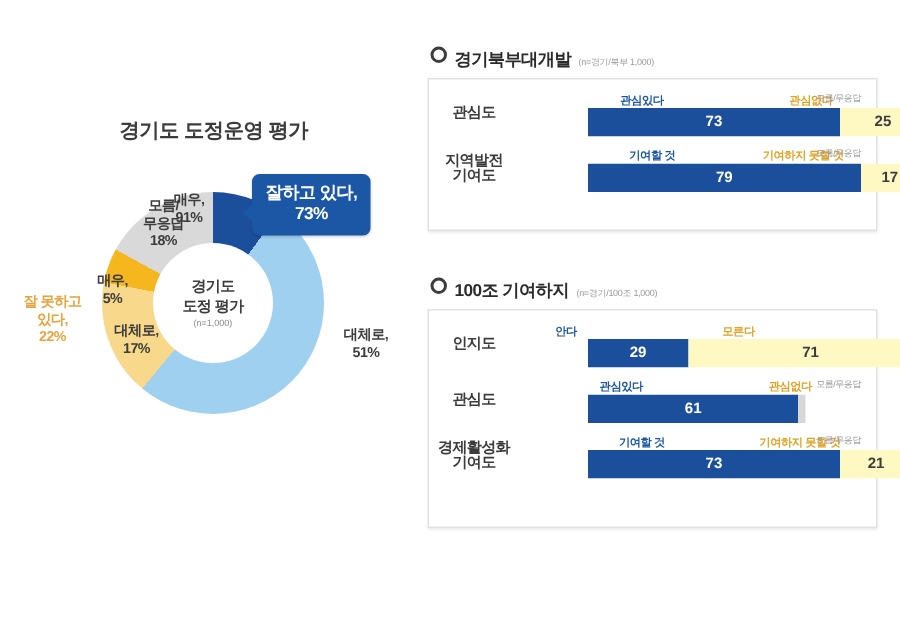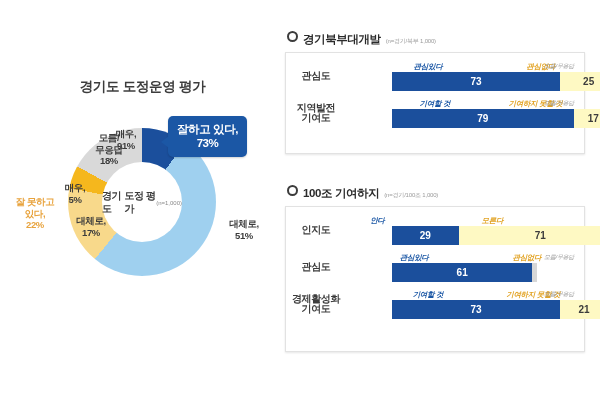--- a/index.html
+++ b/index.html
@@ -59,23 +59,24 @@
     background: #ffffff;
     border-radius: 50%;
   }
   .donut-center {
     position: absolute;
     left: 34px;
     top: 34px;
     width: 80px;
     height: 80px;
     display: flex;
-    flex-direction: row;
+    flex-direction: column;
     align-items: center;
     justify-content: center;
+    text-align: center;
   }
   .donut-center .c1 {
     font-size: 10px;
     font-weight: bold;
     color: #3c3c3c;
     line-height: 13px;
     letter-spacing: -0.4px;
   }
   .donut-center .c2 {
     font-size: 6px;
@@ -199,21 +200,20 @@
     padding-right: 4px;
     box-sizing: border-box;
   }
   .bar-area {
     flex: 1 1 auto;
     position: relative;
   }
   .caps {
     position: relative;
     height: 11px;
-    font-style: italic;
   }
   .cap {
     position: absolute;
     font-size: 7.5px;
     font-weight: bold;
     line-height: 11px;
     letter-spacing: -0.3px;
     white-space: nowrap;
     text-align: center;
   }

